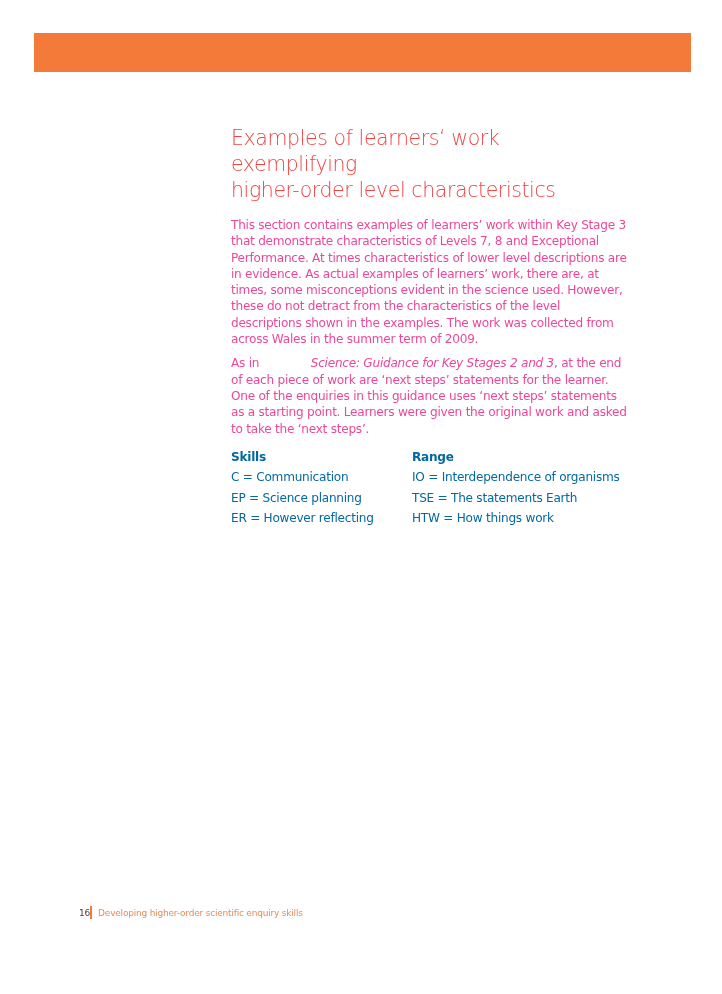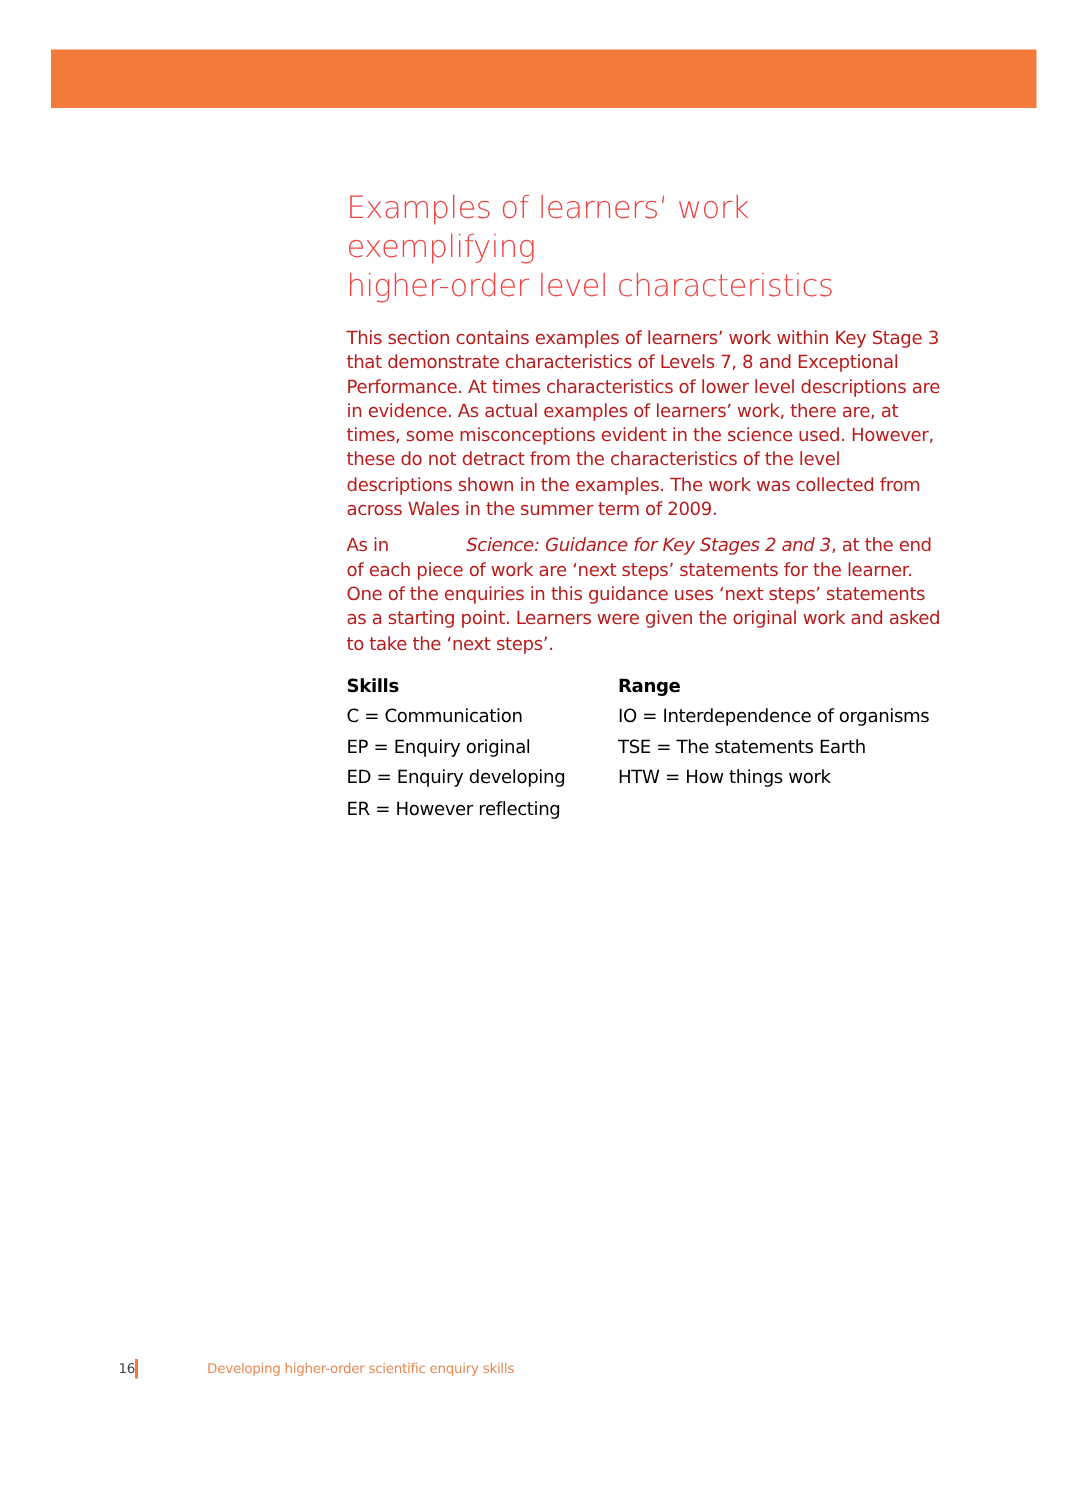--- a/index.html
+++ b/index.html
@@ -36,52 +36,52 @@
       line-height: 26px;
       color: #ef4444;
       margin: 0 0 14px 0;
       letter-spacing: -0.4px;
     }
     .para {
       font-size: 12.1px;
       line-height: 16.3px;
       margin: 0 0 8px 0;
       letter-spacing: -0.25px;
-      color: #b91c1c;
+      color: #ec4899;
     }
     .para em { font-style: italic; margin-left: 48px; }
     .refs {
       display: flex;
       margin-top: 10px;
     }
     .col {
       font-size: 12.1px;
       line-height: 20.5px;
       letter-spacing: -0.25px;
-      color: #000000;
+      color: #0369a1;
     }
     .col.skills { width: 181px; }
     .col-head { font-weight: bold; }
     .footer {
       position: absolute;
       left: 79px;
       top: 906px;
       display: flex;
       align-items: center;
       font-size: 9px;
       letter-spacing: -0.2px;
     }
     .page-num { color: #444; margin-right: 0; }
     .footer-bar {
       width: 2px;
       height: 13px;
       background: #f37a38;
       margin-right: 6px;
     }
-    .footer-title { color: #e88a55; margin-left: 40px; }
+    .footer-title { color: #e88a55; }
   </style>
 </head>
 <body>
 
 <div class="top-band"></div>
 
 <div class="content">
   <h1 class="page-title">
     <span>Examples of learners‘ work exemplifying</span><br>
     <span>higher-order level characteristics</span>
@@ -89,22 +89,21 @@
 
   <p class="para">This section contains examples of learners’ work within Key Stage 3 that demonstrate characteristics of Levels 7, 8 and Exceptional Performance. At times characteristics of lower level descriptions are in evidence. As actual examples of learners’ work, there are, at times, some misconceptions evident in the science used. However, these do not detract from the characteristics of the level descriptions shown in the examples. The work was collected from across Wales in the summer term of 2009.</p>
 
   <p class="para"><span>As in </span><em>Science: Guidance for Key Stages 2 and 3</em><span>, at the end of each piece of work are ‘next steps’ statements for the learner. One of the enquiries in this guidance uses ‘next steps’ statements as a starting point. Learners were given the original work and asked to take the ‘next steps’.</span></p>
 
 
   <div class="refs">
     <div class="col skills">
       <div class="col-head">Skills</div>
       <div>C = Communication</div>
-      <div>EP = Enquiry original</div>
-      <div>ED = Enquiry developing</div>
+      <div>EP = Science planning</div>
       <div>ER = However reflecting</div>
     </div>
     <div class="col range">
       <div class="col-head">Range</div>
       <div>IO = Interdependence of organisms</div>
       <div>TSE = The statements Earth</div>
       <div>HTW = How things work</div>
     </div>
   </div>
 </div>

